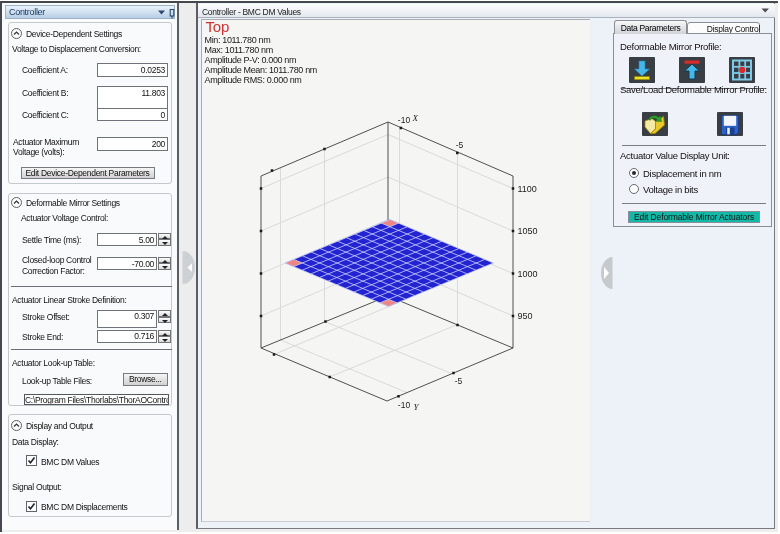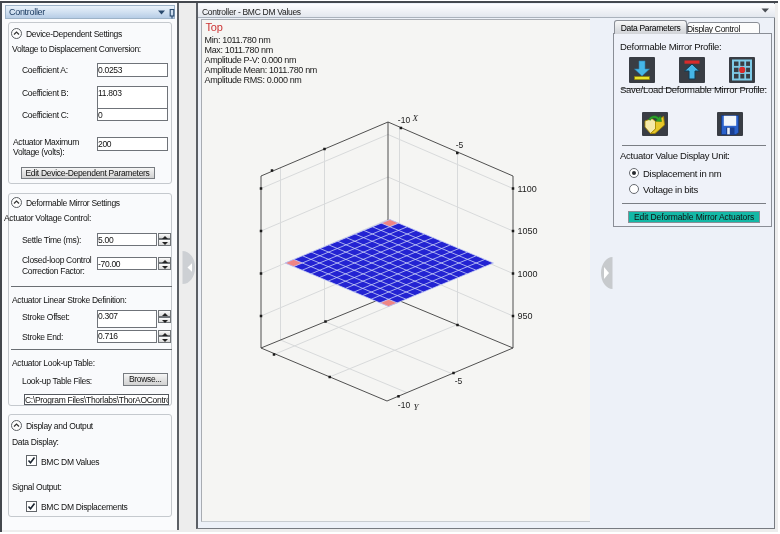--- a/index.html
+++ b/index.html
@@ -1,18 +1,18 @@
 <!DOCTYPE html>
 <html><head><meta charset="utf-8"><style>
 *{margin:0;padding:0;box-sizing:border-box}
 body{width:780px;height:534px;position:relative;background:#fff;overflow:hidden;
      font-family:"Liberation Sans",sans-serif;}
 .lbl{position:absolute;font-size:8.5px;line-height:10px;letter-spacing:-0.3px;color:#111;white-space:nowrap}
 .inp{position:absolute;background:#fff;border:1px solid #6f7379;font-size:8.5px;letter-spacing:-0.3px;
-     color:#111;text-align:left;padding-right:2px;white-space:nowrap}
+     color:#111;text-align:right;padding-right:2px;white-space:nowrap}
 .grp{position:absolute;left:8px;width:164px;border:1px solid #c5c9ce;border-radius:3px;background:#f9fafc}
 .btn{position:absolute;background:linear-gradient(#f6f6f6,#e4e4e4 45%,#d2d2d2);border:1px solid #777b80;
      font-size:8.5px;letter-spacing:-0.3px;color:#111;text-align:center}
 .sep{position:absolute;height:1px;background:#6a6e73}
 .spin{position:absolute;width:13px;height:13.5px}
 .spin .u,.spin .d{position:absolute;left:0;width:13px;height:6.75px;background:linear-gradient(#fdfdfd,#d8d8d8);
      border:1px solid #707478}
 .spin .u{top:0}.spin .d{top:6.5px}
 .spin .u:after{content:"";position:absolute;left:3.2px;top:2px;border-left:3px solid transparent;
      border-right:3px solid transparent;border-bottom:3.2px solid #222}
@@ -55,21 +55,21 @@
 <div class="lbl" style="left:13px;top:147px">Voltage (volts):</div>
 <div class="inp" style="left:97px;top:136.5px;width:71px;height:14px;line-height:12.5px">200</div>
 <div class="btn" style="left:20.5px;top:166.5px;width:134px;height:12.5px;line-height:11px">Edit Device-Dependent Parameters</div>
 
 <div class="grp" style="top:193px;height:213px"></div>
 <div class="exp" style="left:11px;top:197px"></div>
 <svg style="position:absolute;left:11px;top:197px" width="11" height="11">
     <path d="M3 6.5 L5.5 4 L8 6.5" stroke="#333" stroke-width="1.2" fill="none"></path>
   </svg>
 <div class="lbl" style="left:26px;top:198px">Deformable Mirror Settings</div>
-<div class="lbl" style="left:4px;top:212.5px">Actuator Voltage Control:</div>
+<div class="lbl" style="left:21px;top:212.5px">Actuator Voltage Control:</div>
 <div class="lbl" style="left:22px;top:234.5px">Settle Time (ms):</div>
 <div class="inp" style="left:97px;top:232.5px;width:60px;height:13.5px;line-height:12px">5.00</div>
 <div class="spin" style="left:157.5px;top:232.5px">
     <div class="u"></div>
     <div class="d"></div>
   </div>
 <div class="lbl" style="left:22px;top:255px">Closed-loop Control</div>
 <div class="lbl" style="left:22px;top:265.5px">Correction Factor:</div>
 <div class="inp" style="left:97px;top:256.5px;width:60px;height:13.5px;line-height:12px">-70.00</div>
 <div class="spin" style="left:157.5px;top:256.5px">
@@ -126,21 +126,21 @@
 
 <div style="position:absolute;left:198px;top:4px;width:577px;height:13.5px;
      background:linear-gradient(#fdfdfe,#e3e7ee);border-bottom:1px solid #aab2bc"></div>
 <div class="lbl" style="left:202px;top:6.5px;color:#1a1a1a">Controller - BMC DM Values</div>
 <svg style="position:absolute;left:761px;top:8px" width="9" height="5">
     <path d="M0.5 0.5 L8 0.5 L4.2 4.5 Z" fill="#4a4e54"></path>
   </svg>
 
 <div style="position:absolute;left:201px;top:18.5px;width:389px;height:503px;background:#f5f5f3;
      border:1px solid #a8acb2;border-right:none;border-bottom:1px solid #c8ccd0"></div>
-<div class="lbl" style="left:205.5px;top:22px;color:#cc3333;font-size:11px;letter-spacing:-0.2px">Top</div>
+<div class="lbl" style="left:205.5px;top:22px;color:#cc3333;font-size:15px;letter-spacing:-0.2px">Top</div>
 <div class="lbl" style="left:204.5px;top:35px;font-size:9px;letter-spacing:-0.35px;color:#1a1a1a">Min: 1011.780 nm</div>
 <div class="lbl" style="left:204.5px;top:45px;font-size:9px;letter-spacing:-0.35px;color:#1a1a1a">Max: 1011.780 nm</div>
 <div class="lbl" style="left:204.5px;top:55px;font-size:9px;letter-spacing:-0.35px;color:#1a1a1a">Amplitude P-V: 0.000 nm</div>
 <div class="lbl" style="left:204.5px;top:65px;font-size:9px;letter-spacing:-0.35px;color:#1a1a1a">Amplitude Mean: 1011.780 nm</div>
 <div class="lbl" style="left:204.5px;top:75px;font-size:9px;letter-spacing:-0.35px;color:#1a1a1a">Amplitude RMS: 0.000 nm</div>
 
 <svg style="position:absolute;left:0;top:0" width="780" height="534">
 <line x1="261.0" y1="188.5" x2="388.0" y2="134.5" stroke="#d8dadb" stroke-width="1"></line>
 <line x1="388.0" y1="134.5" x2="513.0" y2="188.5" stroke="#d8dadb" stroke-width="1"></line>
 <line x1="261.0" y1="231.0" x2="388.0" y2="177.0" stroke="#d8dadb" stroke-width="1"></line>
@@ -226,21 +226,21 @@
 <text x="413.5" y="410" font-family="Liberation Serif, serif" font-size="9" fill="#222" text-anchor="start" font-style="italic">Y</text>
 </svg>
 
 <svg style="position:absolute;left:600px;top:257px" width="13" height="32">
   <path d="M12.5 0 A 11.5 16 0 0 0 1 16 A 11.5 16 0 0 0 12.5 32 Z" fill="#c7cacd"></path>
   <path d="M4 10 L4 22 L9 16 Z" fill="#fff"></path>
 </svg>
 
 <div style="position:absolute;left:687px;top:21.5px;width:73px;height:12px;background:#fcfcfc;
      border:1px solid #8a8e96;border-radius:3px 3px 0 0"></div>
-<div class="lbl" style="left:687px;top:23.5px;width:73px;text-align:left">Display Control</div>
+<div class="lbl" style="left:687px;top:23.5px;width:73px;text-align:right">Display Control</div>
 <div style="position:absolute;left:613px;top:33px;width:159px;height:194px;border:1px solid #8a8e96;background:#eff2f9"></div>
 <div style="position:absolute;left:614px;top:20px;width:73px;height:14px;
      background:linear-gradient(#f8f8f8,#dfe1e4 60%,#d2d4d8);border:1px solid #8a8e96;border-bottom:none;
      border-radius:3px 3px 0 0"></div>
 <div class="lbl" style="left:614px;top:23px;width:73px;text-align:center;color:#000">Data Parameters</div>
 
 <div class="slbl" style="left:620px;top:41px">Deformable Mirror Profile:</div>
 <div style="position:absolute;left:629px;top:57px;width:26px;height:26px;background:#393d44;border-radius:1px;">
     <svg width="26" height="26" viewBox="0 0 26 26" style="position:absolute;left:0;top:0">
       <path d="M10 4 h6 v8 h4.5 L13 19 L5.5 12 H10 Z" fill="#45b6e8" stroke="#2a7fae" stroke-width="0.6"></path>

